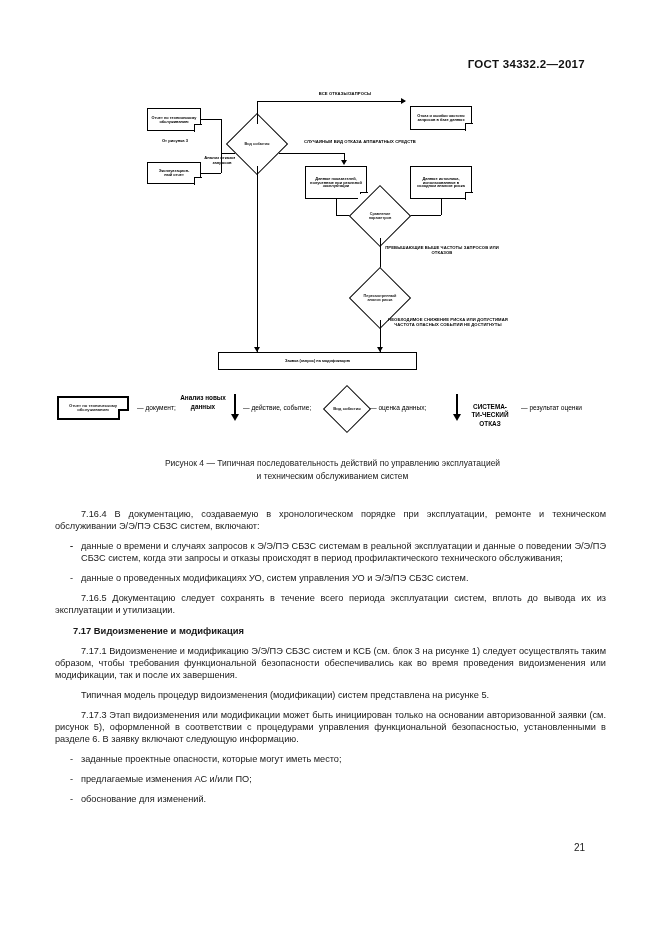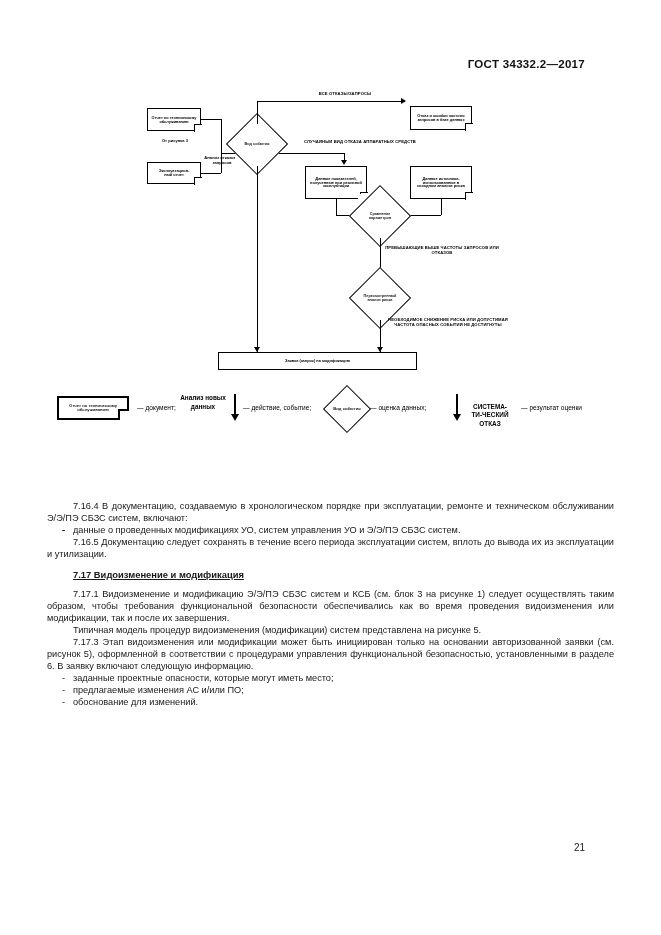--- a/index.html
+++ b/index.html
@@ -237,42 +237,42 @@
     position: absolute;
     left: 47px;
     top: 500px;
     width: 567px;
     font-size: 9.2px;
     line-height: 1.305;
     color: #181818;
     text-align: justify;
   }
   #body-text p {
-    margin: 0;
+    margin: 8px;
     text-indent: 26px;
     text-align: justify;
     text-justify: inter-word;
   }
   #body-text p.bullet {
     text-indent: 0;
     padding-left: 26px;
     position: relative;
   }
   #body-text p.bullet > .dash {
     position: absolute;
     left: 15px;
   }
   #body-text h3 {
     margin: 0;
     font-size: 9.4px;
     font-weight: bold;
     text-indent: 26px;
     line-height: 1.3;
   }
-  .sp-before { margin-top: 9px !important; text-decoration: underline; }
+  .sp-before { margin-top: 9px !important; }
   .sp-after { margin-bottom: 7px !important; }
 
   
   #page-number {
     position: absolute;
     right: 76px;
     bottom: 82px;
     font-size: 10px;
     color: #1a1a1a;
   }
@@ -421,26 +421,28 @@
       <span>СИСТЕМА-
 ТИ-ЧЕСКИЙ
 ОТКАЗ</span>
     </div>
     <div class="leg-label" style="left:521px; top:16px;">
       <span>— результат оценки</span>
     </div>
   </div>
 
   <div id="fig-caption">
+    <div>Рисунок 4 — Типичная последовательность действий по управлению эксплуатацией</div>
+    <div>и техническим обслуживанием систем</div>
   </div>
 
   <div id="body-text">
     <p>7.16.4 В документацию, создаваемую в хронологическом порядке при эксплуатации, ремонте и техническом обслуживании Э/Э/ПЭ СБЗС систем, включают:</p>
     <p class="bullet"><span class="dash">-</span></p>
-    <p class="bullet"><span class="dash">-</span></p>
+    <p class="bullet"><span class="dash">-</span><span>данные о времени и случаях запросов к Э/Э/ПЭ СБЗС системам в реальной эксплуатации и данные о поведении Э/Э/ПЭ СБЗС систем, когда эти запросы и отказы происходят в период профилактического технического обслуживания;</span></p>
     <p class="bullet"><span class="dash">-</span><span>данные о проведенных модификациях УО, систем управления УО и Э/Э/ПЭ СБЗС систем.</span></p>
     <p>7.16.5 Документацию следует сохранять в течение всего периода эксплуатации систем, вплоть до вывода их из эксплуатации и утилизации.</p>
     <h3 class="sp-before sp-after">7.17 Видоизменение и модификация</h3>
     <p>7.17.1 Видоизменение и модификацию Э/Э/ПЭ СБЗС систем и КСБ (см. блок 3 на рисунке 1) следует осуществлять таким образом, чтобы требования функциональной безопасности обеспечивались как во время проведения видоизменения или модификации, так и после их завершения.</p>
     <p>Типичная модель процедур видоизменения (модификации) систем представлена на рисунке 5.</p>
     <p>7.17.3 Этап видоизменения или модификации может быть инициирован только на основании авторизованной заявки (см. рисунок 5), оформленной в соответствии с процедурами управления функциональной безопасностью, установленными в разделе 6. В заявку включают следующую информацию.</p>
     <p class="bullet"><span class="dash">-</span><span>заданные проектные опасности, которые могут иметь место;</span></p>
     <p class="bullet"><span class="dash">-</span><span>предлагаемые изменения АС и/или ПО;</span></p>
     <p class="bullet"><span class="dash">-</span><span>обоснование для изменений.</span></p>
   </div>

